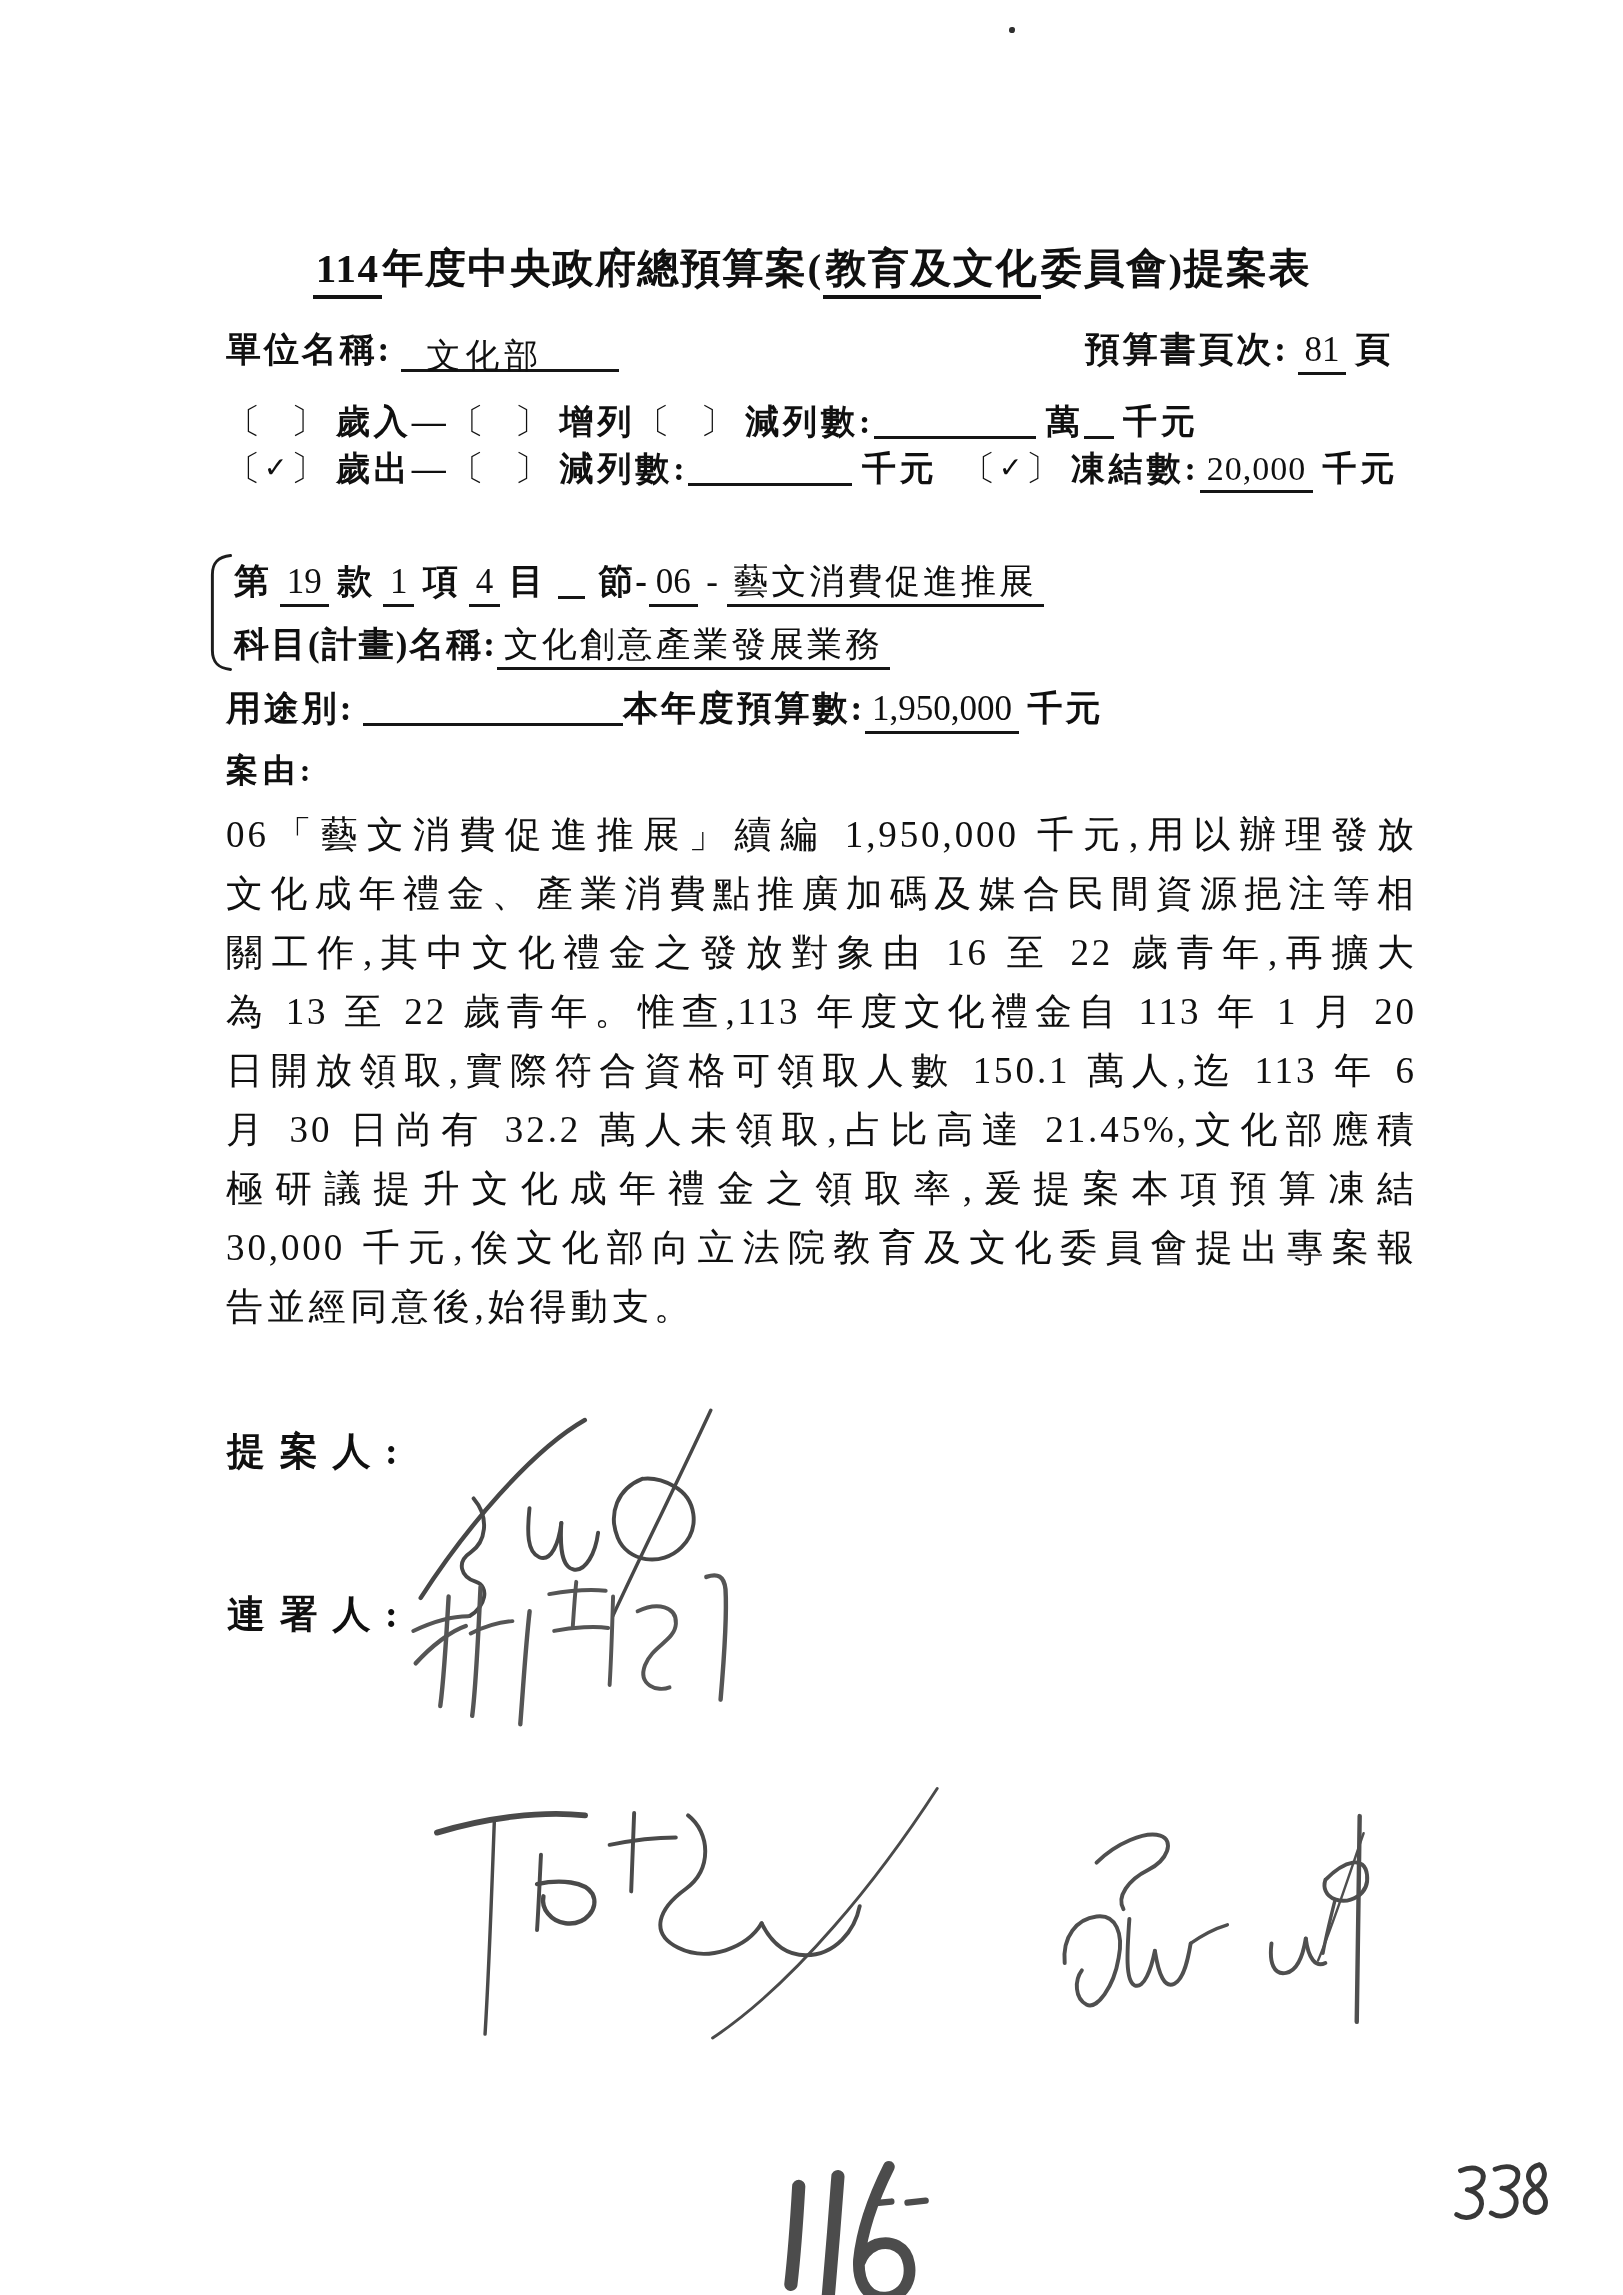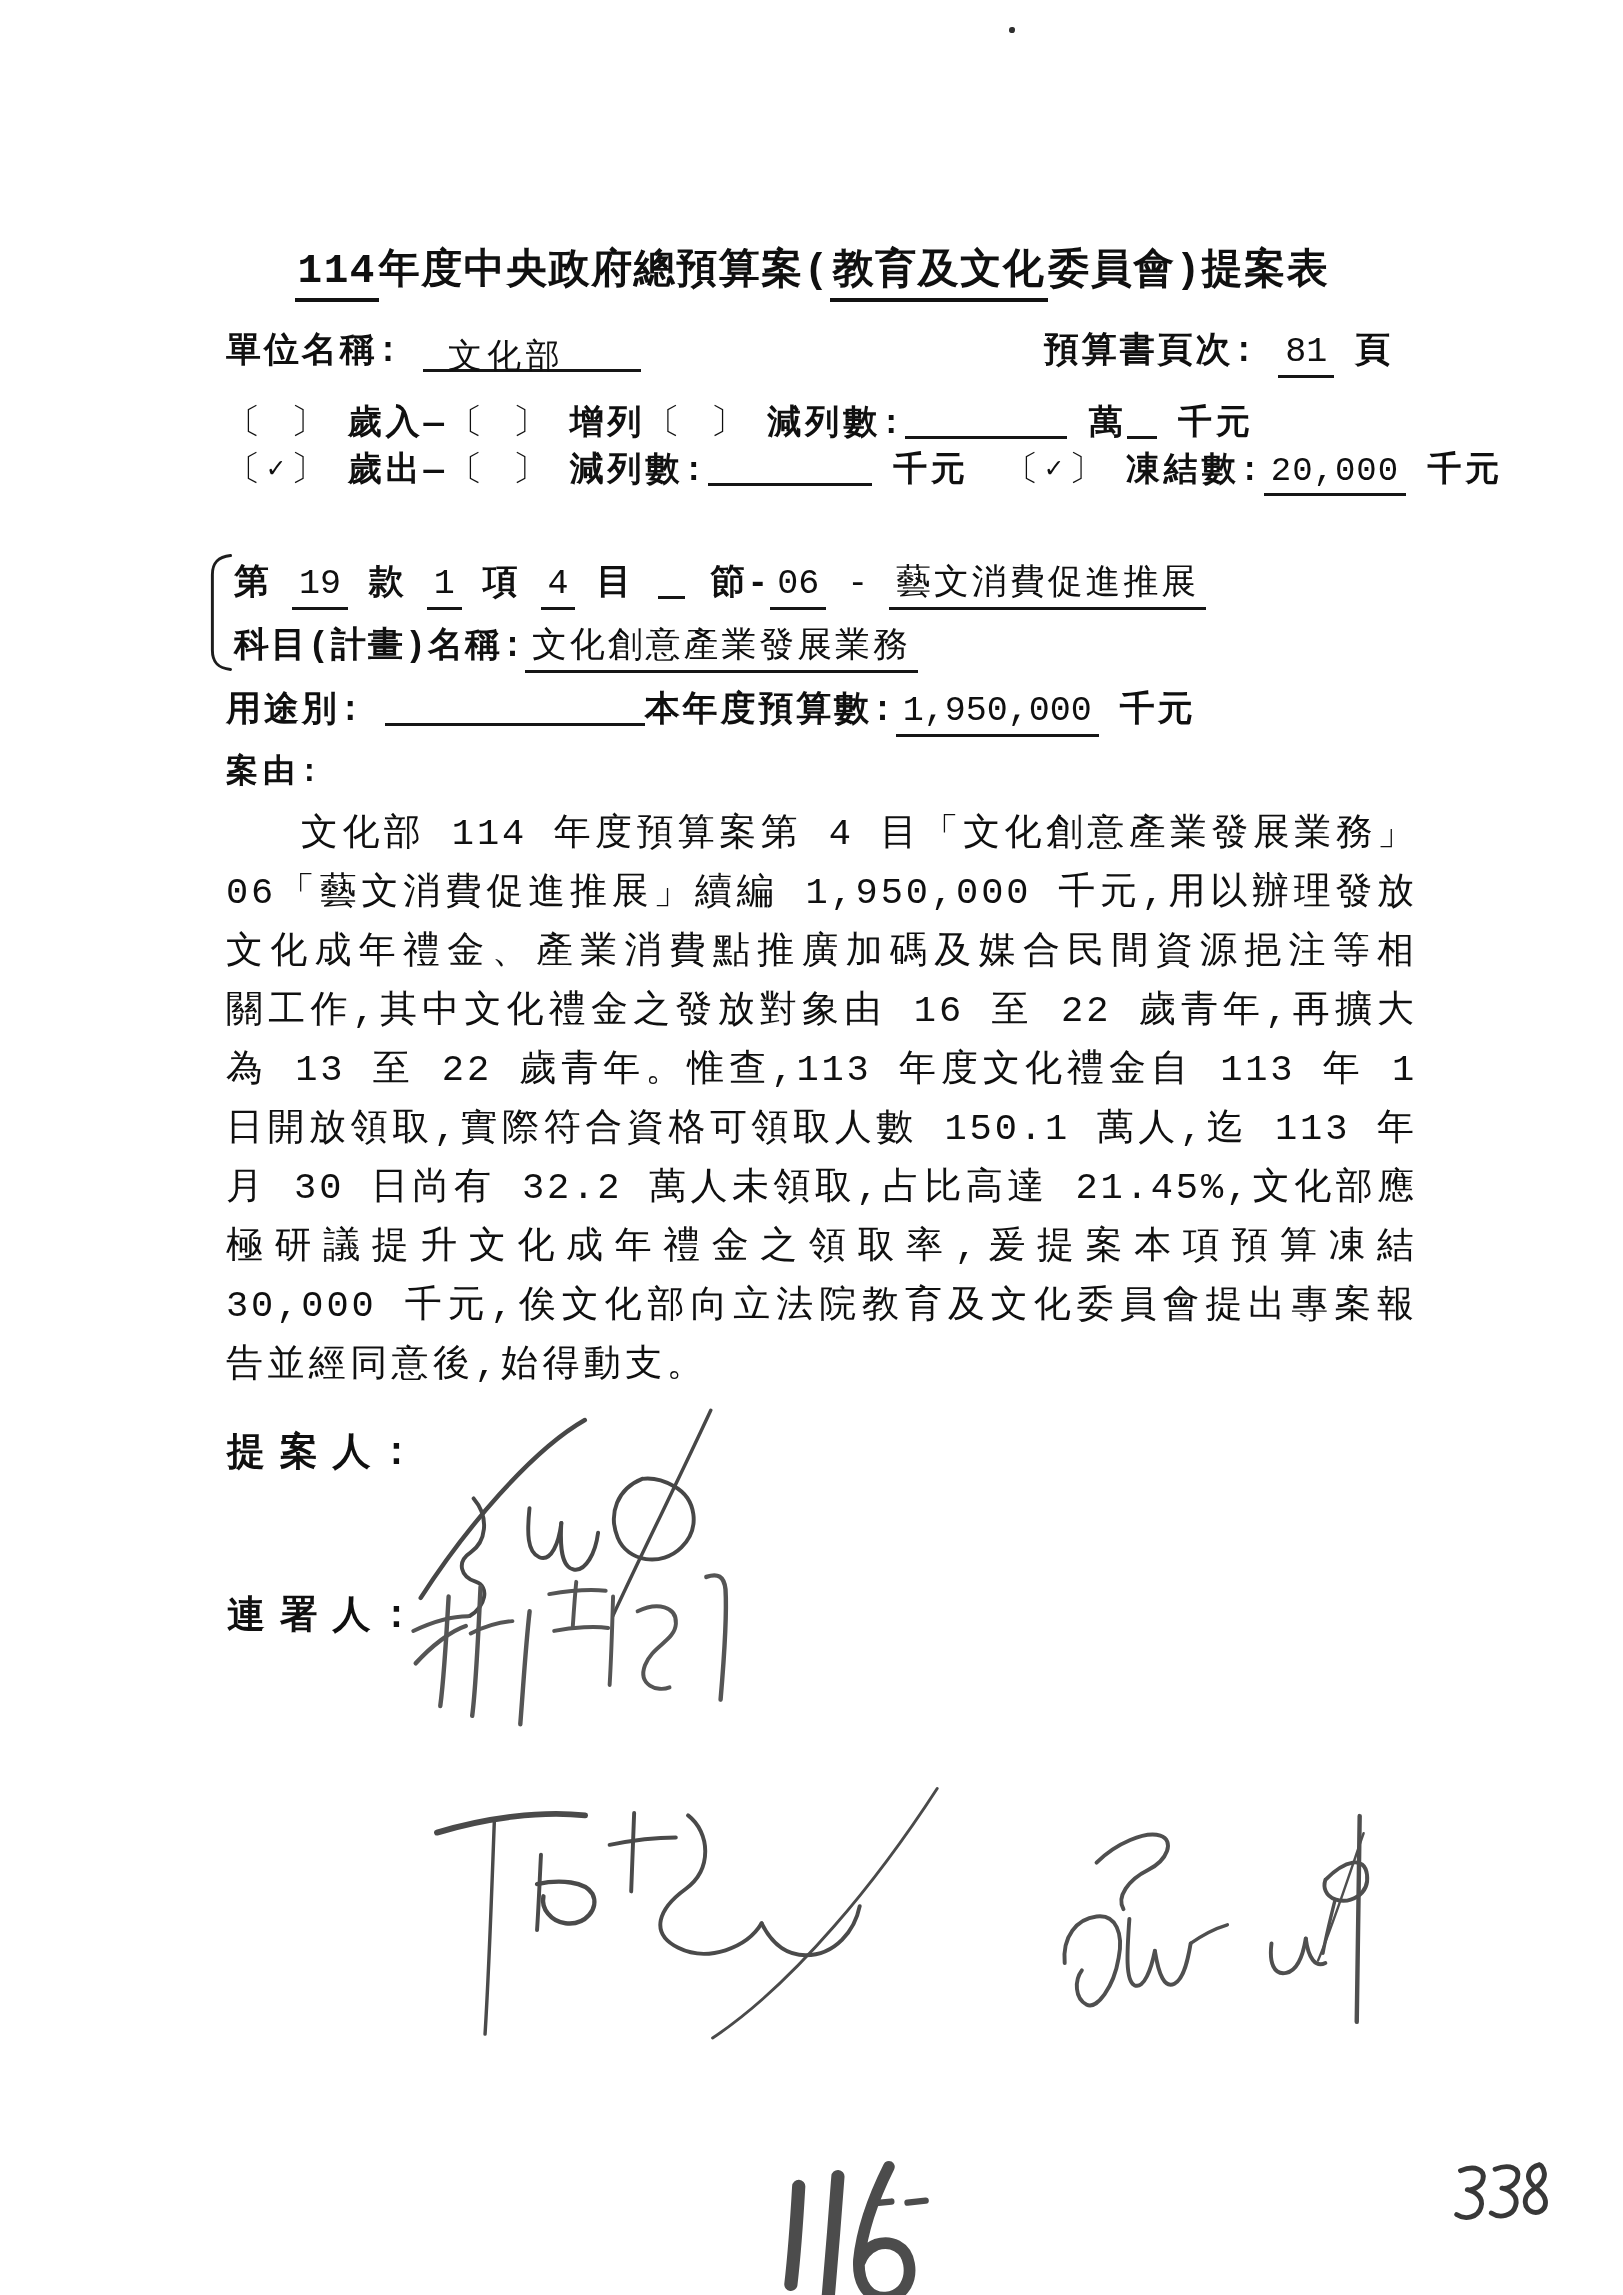--- a/index.html
+++ b/index.html
@@ -1,21 +1,21 @@
 <!DOCTYPE html>
 <html style="font-size:7.8px"><head>
 <meta charset="utf-8">
 <style>
   html,body{margin:0;padding:0;background:#e8e8e8;}
   .page{
     position:relative;
     width:1624px;height:2295px;
     background:#ffffff;
     color:#101010;
-    font-family:Liberation Mono, monospace;
+    font-family:Liberation Serif, serif;
     overflow:hidden;
   }
   .abs{position:absolute;}
   
   .u{border-bottom:3.4px solid #161616;padding:0 6.9px 2.9px 6.9px;}
   .u-thick{border-bottom:4.4px solid #131313;padding:0 2.9px 3.9px 2.9px;}
   
   .blankline{display:inline-block;border-bottom:3.4px solid #161616;height:36px;vertical-align:-5.9px;}
   .title-row{
     top:241px;left:0;width:100%;
@@ -137,21 +137,20 @@
     </span>
     <span>
       <span class="lbl">本年度預算數:</span><span class="u">1,950,000</span>
       <span class="lbl">千元</span>
     </span>
   </div>
 
   <div class="abs case-label">案由:</div>
 
   <div class="abs case-par">
-    <div class="jline indent">文化部 114 年度預算案第 4 目「文化創意產業發展業務」</div>
     <div class="jline">06「藝文消費促進推展」續編 1,950,000 千元,用以辦理發放</div>
     <div class="jline">文化成年禮金、產業消費點推廣加碼及媒合民間資源挹注等相</div>
     <div class="jline">關工作,其中文化禮金之發放對象由 16 至 22 歲青年,再擴大</div>
     <div class="jline">為 13 至 22 歲青年。惟查,113 年度文化禮金自 113 年 1 月 20</div>
     <div class="jline">日開放領取,實際符合資格可領取人數 150.1 萬人,迄 113 年 6</div>
     <div class="jline">月 30 日尚有 32.2 萬人未領取,占比高達 21.45%,文化部應積</div>
     <div class="jline">極研議提升文化成年禮金之領取率,爰提案本項預算凍結</div>
     <div class="jline">30,000 千元,俟文化部向立法院教育及文化委員會提出專案報</div>
     <div class="jline last">告並經同意後,始得動支。</div>
   </div>

